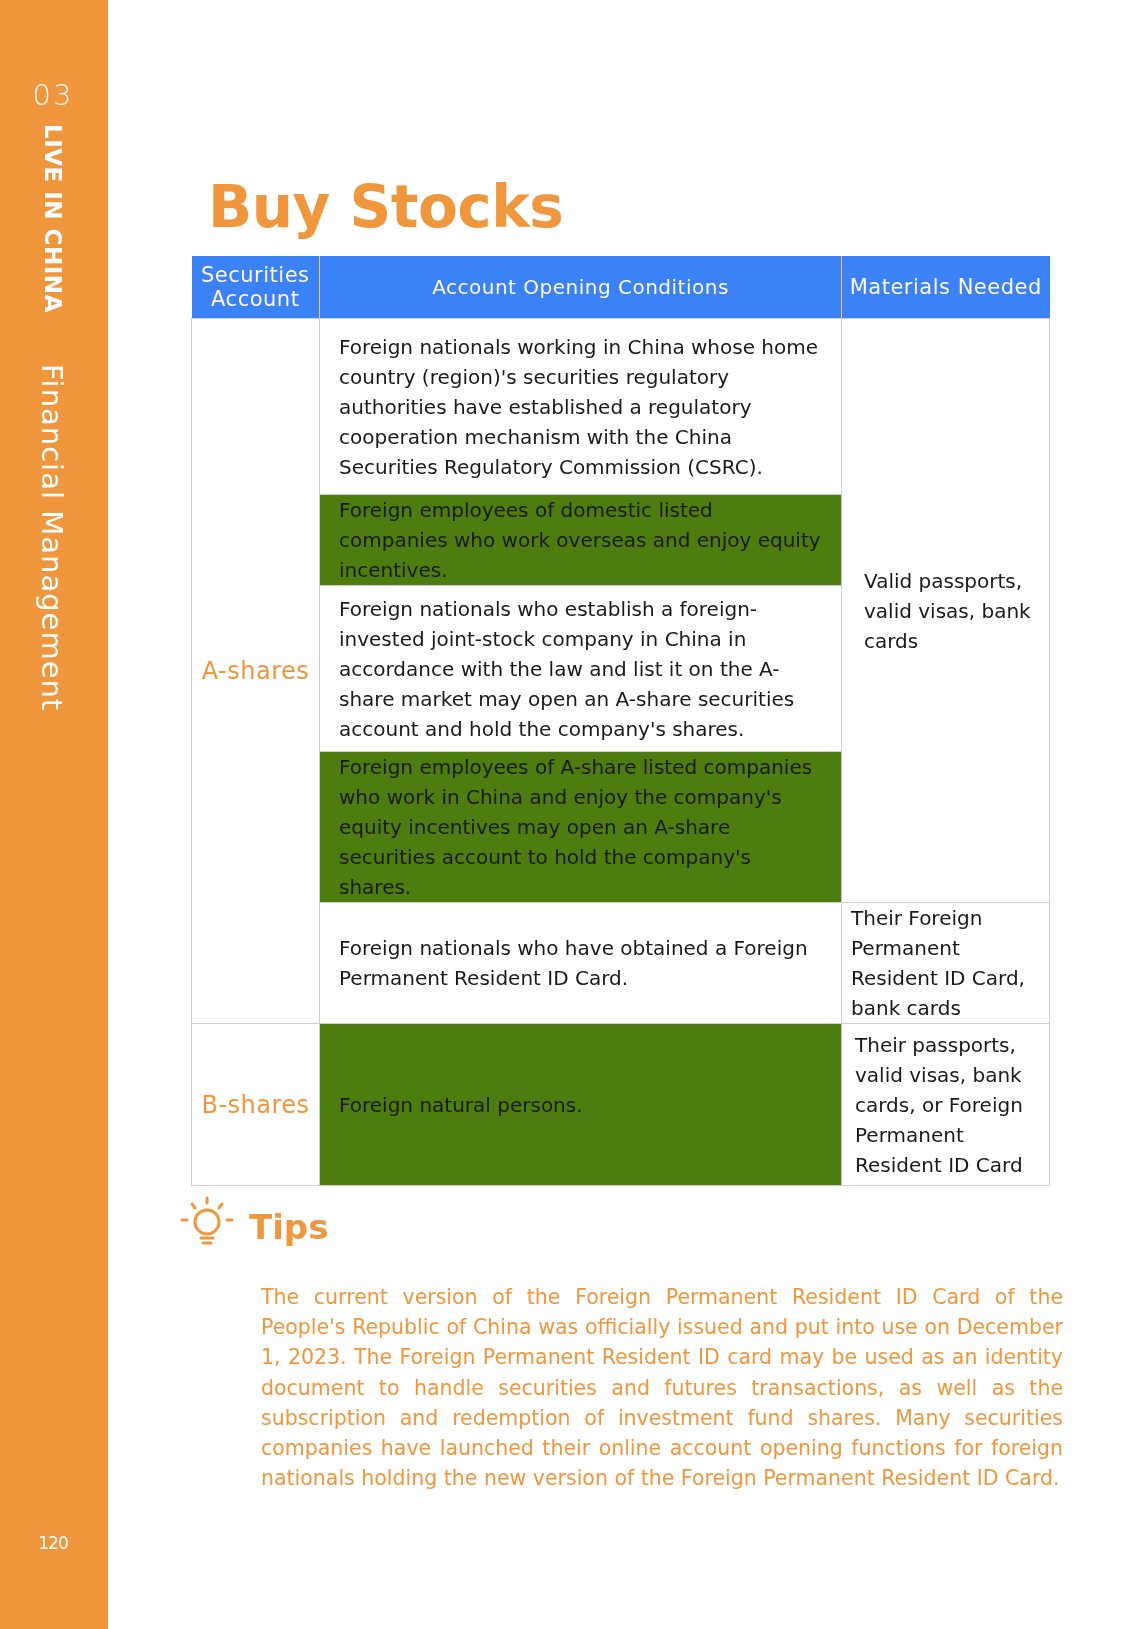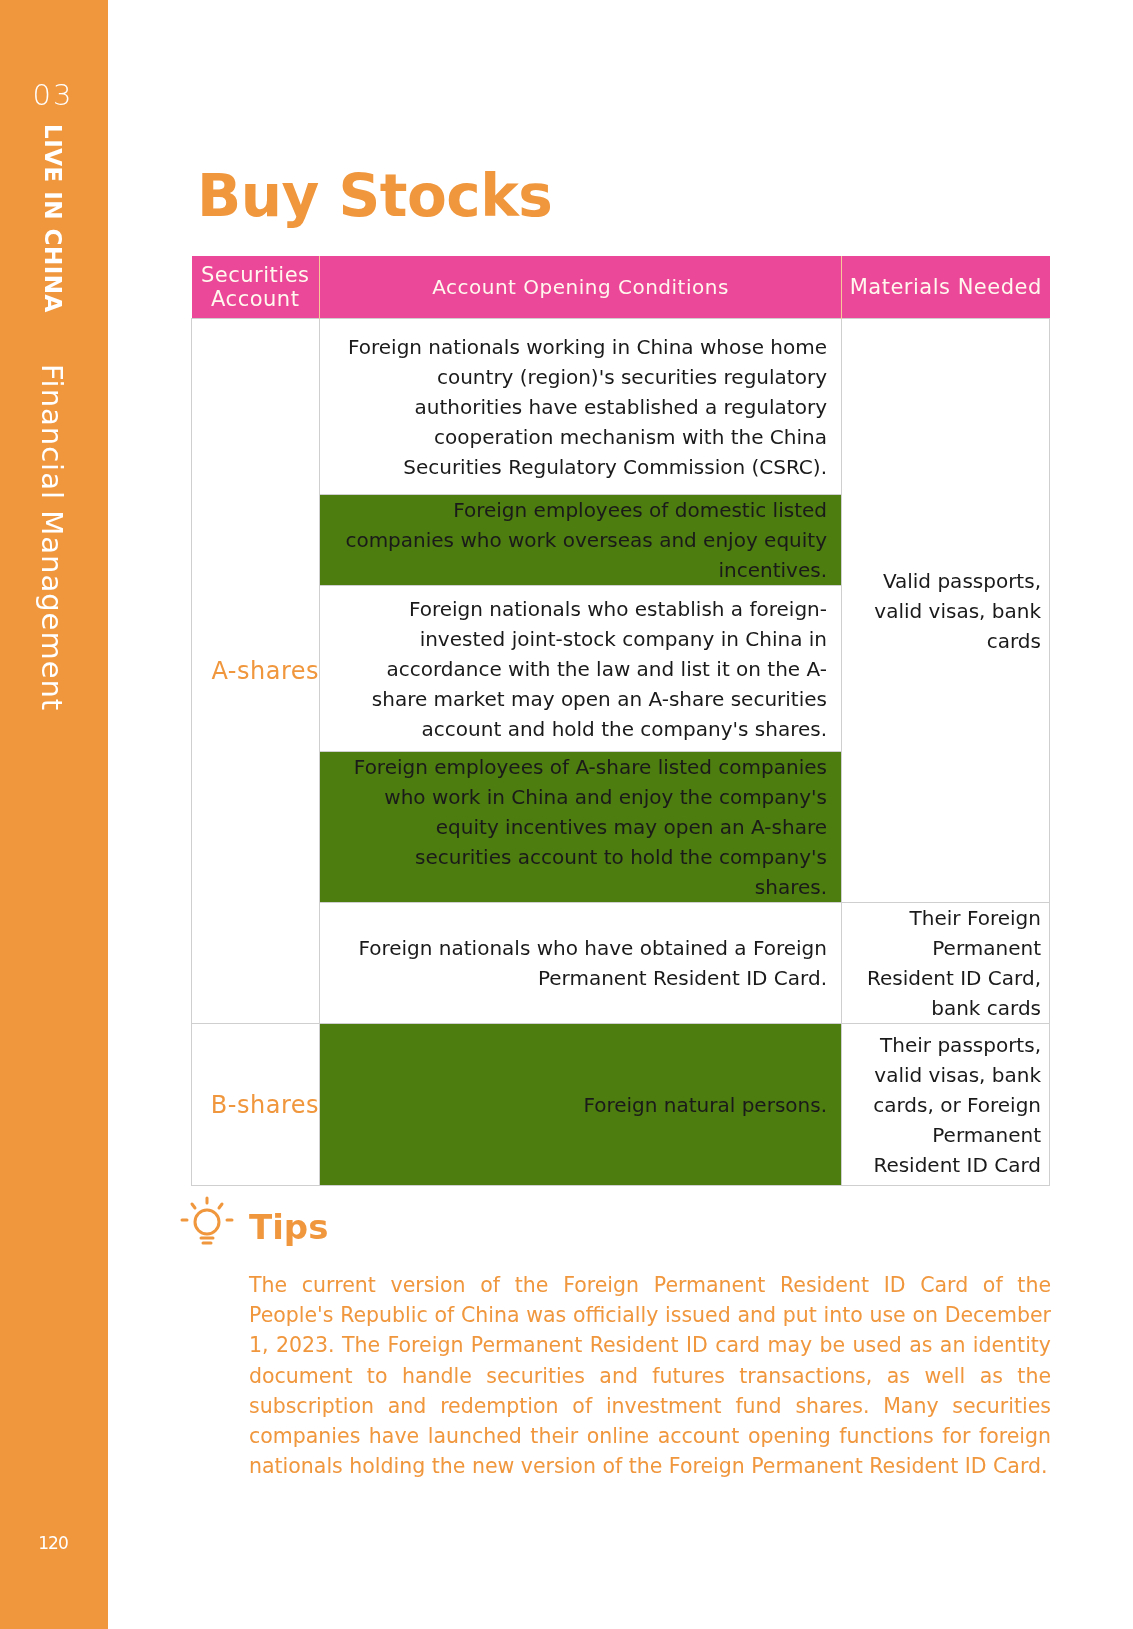--- a/index.html
+++ b/index.html
@@ -25,59 +25,59 @@
       letter-spacing: 0.5px;
     }
     .section-title {
       top: 364px; margin-left: 16px; font-size: 29px; letter-spacing: 1px;
     }
     .page-number {
       position: absolute; left: 0; width: 106px; top: 1533px; text-align: center;
       color: #ffffff; font-size: 17px; letter-spacing: -1px;
     }
     .page-title {
-      position: absolute; left: 197px; top: 162px; margin: 0;
+      position: absolute; left: 197px; top: 162px; margin: 11px;
       color: #f0963c; font-size: 58px; font-weight: bold; letter-spacing: -0.5px;
     }
     table.stocks {
       position: absolute; left: 191px; top: 256px; width: 858px;
       border-collapse: collapse; table-layout: fixed;
       font-size: 20px; color: #1a1a1a;
     }
     table.stocks th {
-      background: #ec4899; color: #fff8ee; font-weight: normal;
+      background: #3b82f6; color: #fff8ee; font-weight: normal;
       height: 62px; padding: 0; line-height: 24px; letter-spacing: 0.5px;
       border-left: 1px solid #f7c79a;
     }
     table.stocks th:first-child { border-left: none; }
     table.stocks th.col1 { font-size: 21px; }
     table.stocks th.col2 { font-size: 20px; }
     table.stocks th.col3 { font-size: 21px; }
     table.stocks td {
-      border: 1.5px solid #cfcfcf; vertical-align: middle; padding: 0; text-align: right;
+      border: 1.5px solid #cfcfcf; vertical-align: middle; padding: 0;
     }
     td.acct {
       color: #f0963c; font-size: 24px; text-align: center; letter-spacing: 0.5px;
     }
     td.cond { padding: 0 14px 0 19px !important; line-height: 30px; }
     td.cond.tint { background: #4d7c0f; }
     td.mat { padding: 0 8px 0 22px !important; line-height: 30px; }
     td.mat.tight { padding-left: 9px !important; }
     td.mat.b { padding-left: 13px !important; }
     .tips-icon {
       position: absolute; left: 178px; top: 1196px; width: 58px; height: 58px;
     }
     .tips-title {
       position: absolute; left: 249px; top: 1207px; color: #f0963c;
       font-size: 34px; font-weight: bold;
     }
     .tips-body {
       position: absolute; left: 249px; top: 1270px; width: 802px;
       color: #f0963c; font-size: 20.5px; line-height: 30.2px;
-      text-align: justify; margin: 0;
+      text-align: justify; margin: 12px;
     }
   </style>
 </head>
 <body>
 
 <div class="sidebar">
   <div class="chapter-num">03</div>
   <div class="vertical chapter-title">LIVE IN CHINA</div>
   <div class="vertical section-title">Financial Management</div>
   <div class="page-number">120</div>

